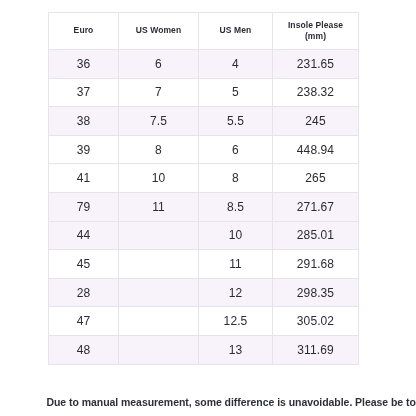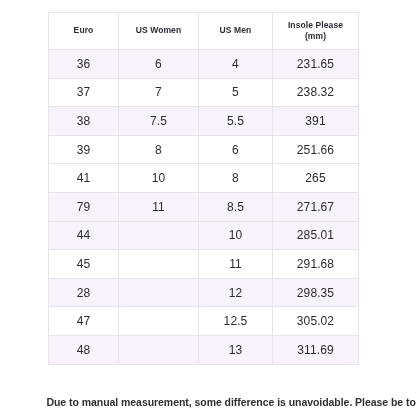--- a/index.html
+++ b/index.html
@@ -132,28 +132,28 @@
           <td>37</td>
           <td>7</td>
           <td>5</td>
           <td>238.32</td>
         </tr>
 
         <tr class="tinted">
           <td>38</td>
           <td>7.5</td>
           <td>5.5</td>
-          <td>391</td>
+          <td>245</td>
         </tr>
 
         <tr>
           <td>39</td>
           <td>8</td>
           <td>6</td>
-          <td>251.66</td>
+          <td>448.94</td>
         </tr>
 
 
         <tr>
           <td>41</td>
           <td>10</td>
           <td>8</td>
           <td>265</td>
         </tr>
 

